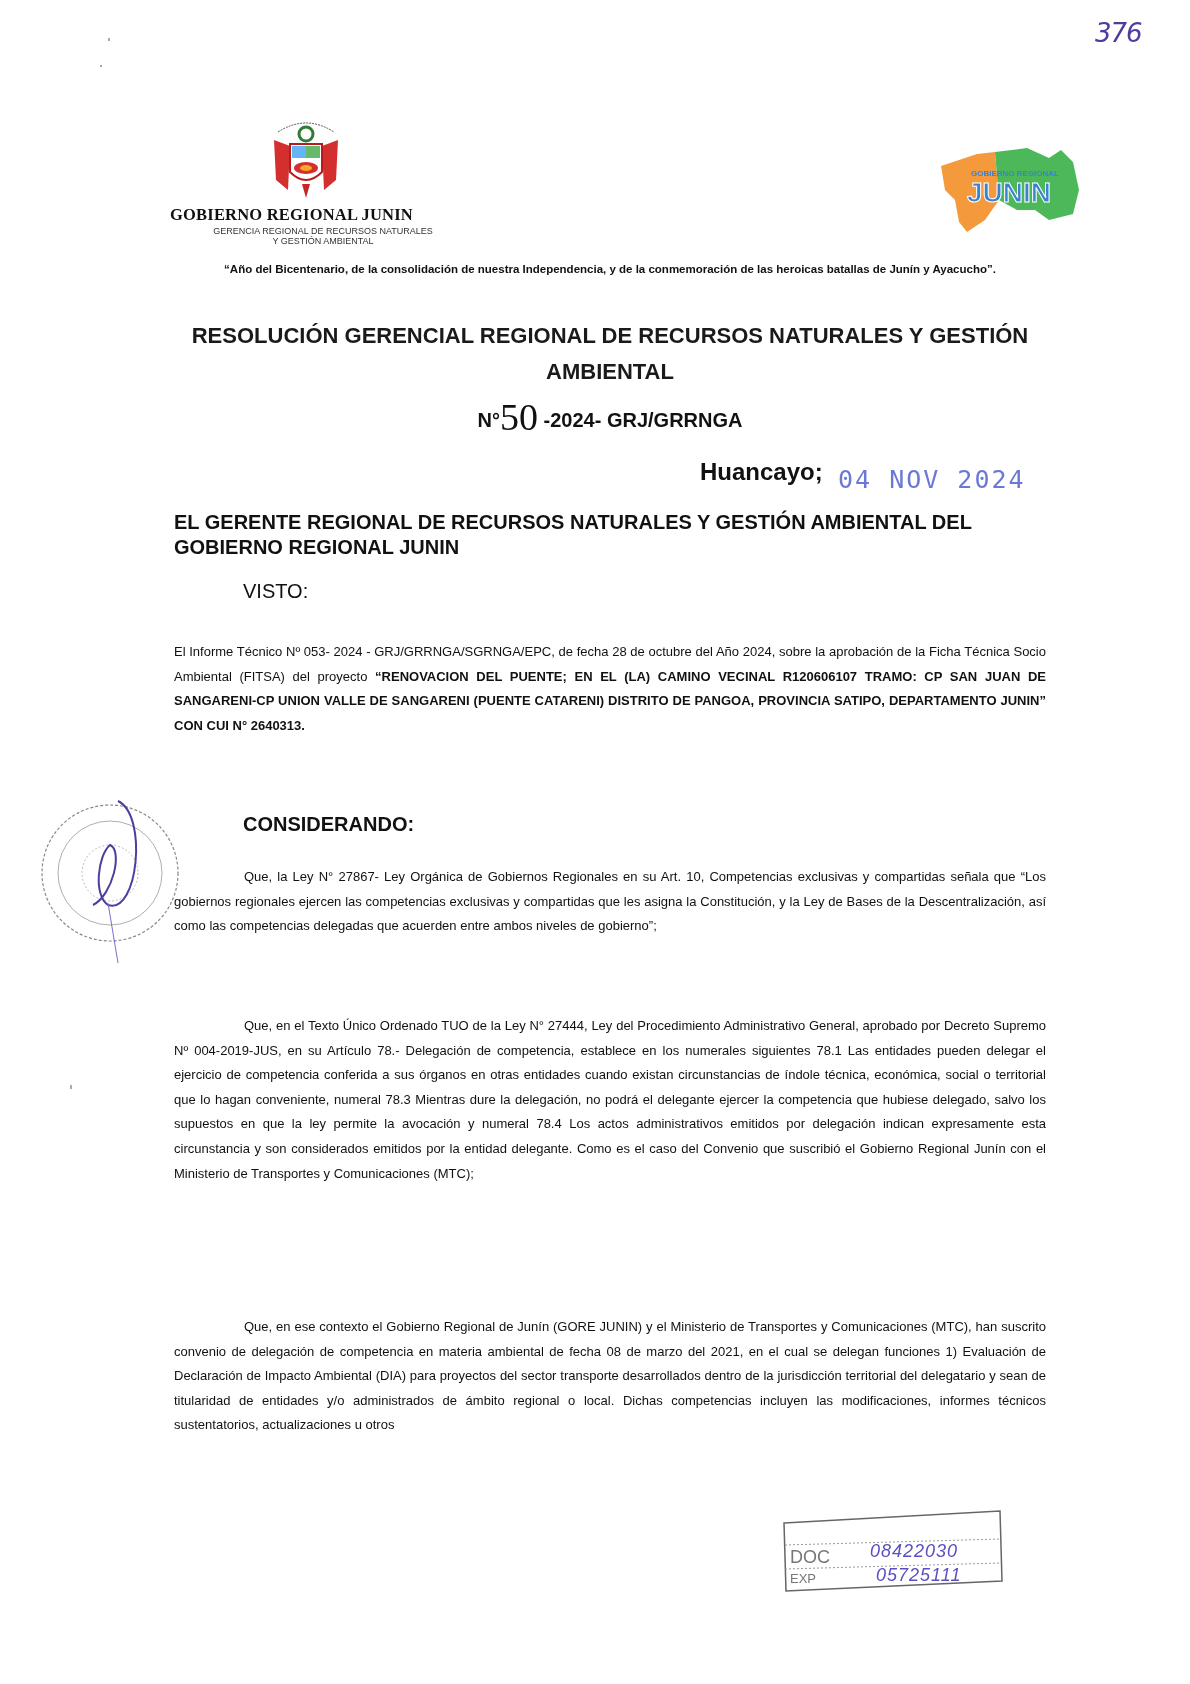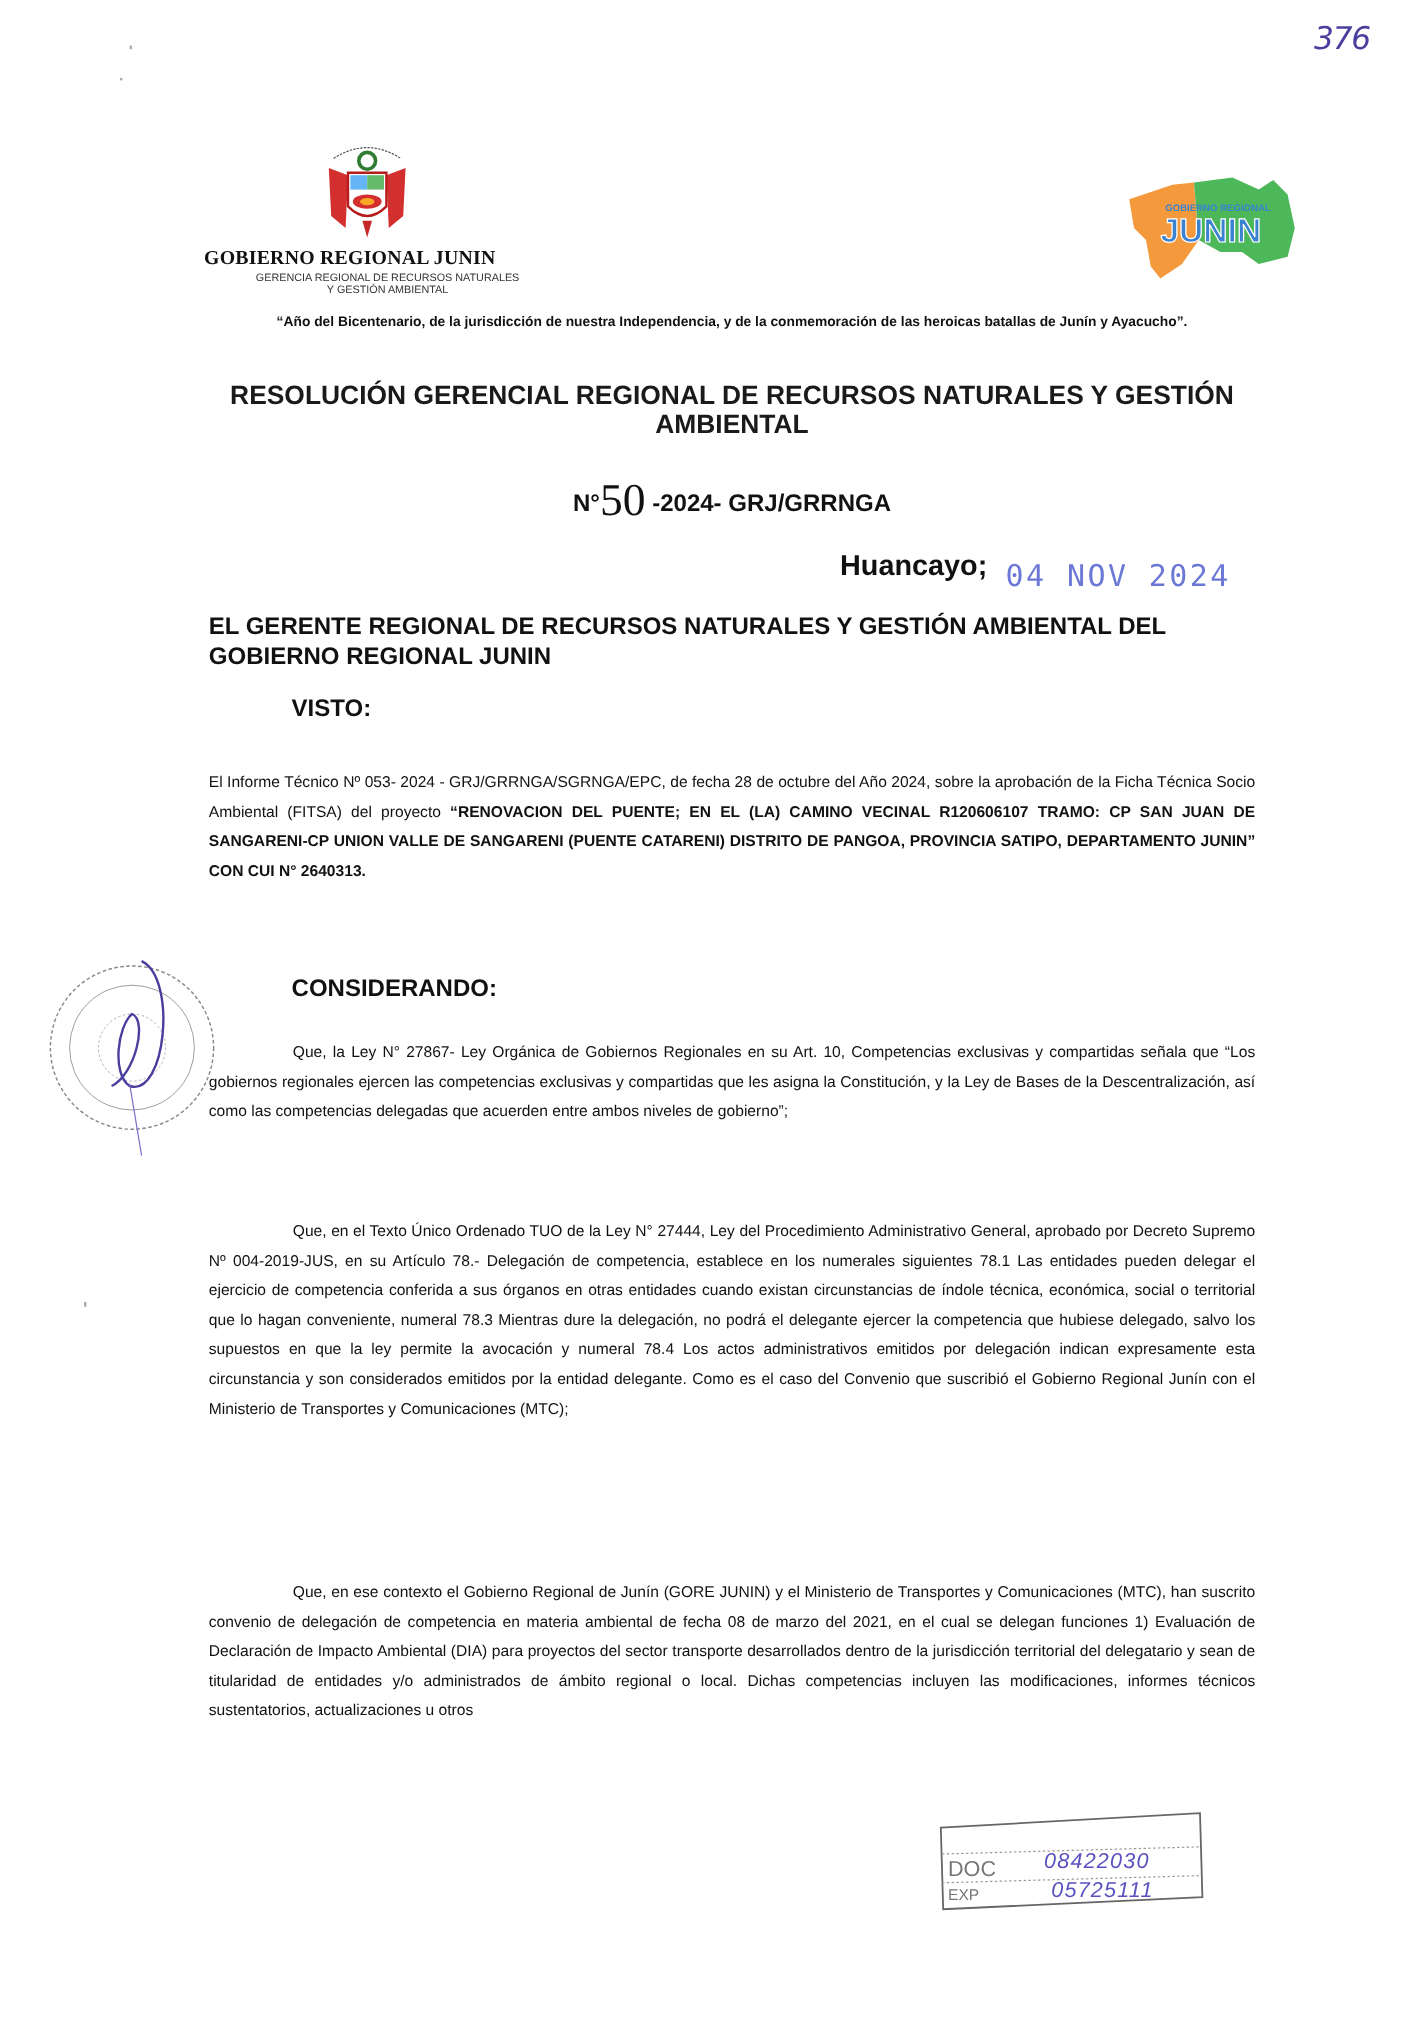--- a/index.html
+++ b/index.html
@@ -4,27 +4,27 @@
 <style>
   html, body { margin:0; padding:0; background:#ffffff; }
   body { width:1190px; height:1684px; position:relative; overflow:hidden; font-family:"Liberation Sans", sans-serif; color:#111; }
   .abs { position:absolute; }
   .pagenum { left:1095px; top:18px; font-family:"DejaVu Sans", sans-serif; font-size:26px; color:#4b3f9e; font-style:italic; letter-spacing:-1px; }
   .crest { left:268px; top:110px; width:76px; height:96px; }
   .org-name { left:170px; top:205px; width:300px; font-family:"Liberation Serif", serif; font-weight:bold; font-size:16.5px; letter-spacing:0.2px; }
   .org-sub { left:193px; top:226px; width:260px; font-size:9px; line-height:10px; color:#333; text-align:center; }
   .junin-logo { left:937px; top:140px; width:150px; height:95px; }
   .slogan { left:180px; top:262px; width:860px; text-align:center; font-size:11.5px; font-weight:bold; line-height:14px; }
-  .title { left:190px; top:318px; width:840px; text-align:center; font-size:22px; font-weight:bold; line-height:24px; color:#1a1a1a; }
+  .title { left:190px; top:318px; width:840px; text-align:center; font-size:22px; font-weight:bold; line-height:36px; color:#1a1a1a; }
   .resnum { left:190px; top:395px; width:840px; text-align:center; font-size:20px; font-weight:bold; }
   .resnum .big { font-family:"Liberation Serif", serif; font-size:38px; font-weight:normal; vertical-align:-3px; }
   .place { left:700px; top:458px; font-size:24px; font-weight:bold; }
   .stampdate { left:838px; top:465px; font-size:25px; color:#6b78d6; letter-spacing:2px; font-family:"DejaVu Sans Mono", monospace; }
   .gerente { left:174px; top:510px; width:880px; font-size:20px; font-weight:bold; line-height:25px; }
-  .visto { left:243px; top:580px; font-size:20px; font-weight:bold; }
+  .visto { left:243px; top:580px; font-size:20px; font-weight:normal; }
   .para { left:174px; width:872px; font-size:13px; line-height:24.6px; text-align:justify; }
   .para .ind { display:inline-block; width:70px; }
   .p1 { top:640px; }
   .consider { left:243px; top:813px; font-size:20px; font-weight:bold; }
   .p2 { top:865px; }
   .p3 { top:1014px; }
   .p4 { top:1315px; }
   .seal { left:38px; top:795px; width:160px; height:170px; }
   .regstamp { left:780px; top:1505px; width:225px; height:92px; }
   .mark { position:absolute; background:#aaa; }
@@ -57,21 +57,21 @@
 
 <div class="abs junin-logo">
   <svg width="150" height="95" viewBox="0 0 150 95">
     <path d="M4 26 L40 14 L58 12 L62 60 L48 80 L30 92 L22 82 L18 60 L8 50 Z" fill="#f59a3c"></path>
     <path d="M58 12 L90 8 L112 18 L124 10 L136 22 L142 50 L136 74 L112 80 L98 70 L80 70 L62 60 Z" fill="#4cb85a"></path>
     <text x="34" y="36" font-family="Liberation Sans, sans-serif" font-size="8" font-weight="bold" fill="#3b82d0">GOBIERNO REGIONAL</text>
     <text x="30" y="62" font-family="Liberation Sans, sans-serif" font-size="28" font-weight="bold" fill="#3b82d0" stroke="#fff" stroke-width="1">JUNIN</text>
   </svg>
 </div>
 
-<div class="abs slogan">“Año del Bicentenario, de la jurisdicción de nuestra Independencia, y de la conmemoración de las heroicas batallas de Junín y Ayacucho”.</div>
+<div class="abs slogan">“Año del Bicentenario, de la consolidación de nuestra Independencia, y de la conmemoración de las heroicas batallas de Junín y Ayacucho”.</div>
 
 <div class="abs title">RESOLUCIÓN GERENCIAL REGIONAL DE RECURSOS NATURALES Y GESTIÓN AMBIENTAL</div>
 
 <div class="abs resnum">
   <span>N°</span><span class="big">50</span>
   <span>-2024- GRJ/GRRNGA</span>
 </div>
 
 <div class="abs place">Huancayo;</div>
 <div class="abs stampdate">04 NOV 2024</div>

